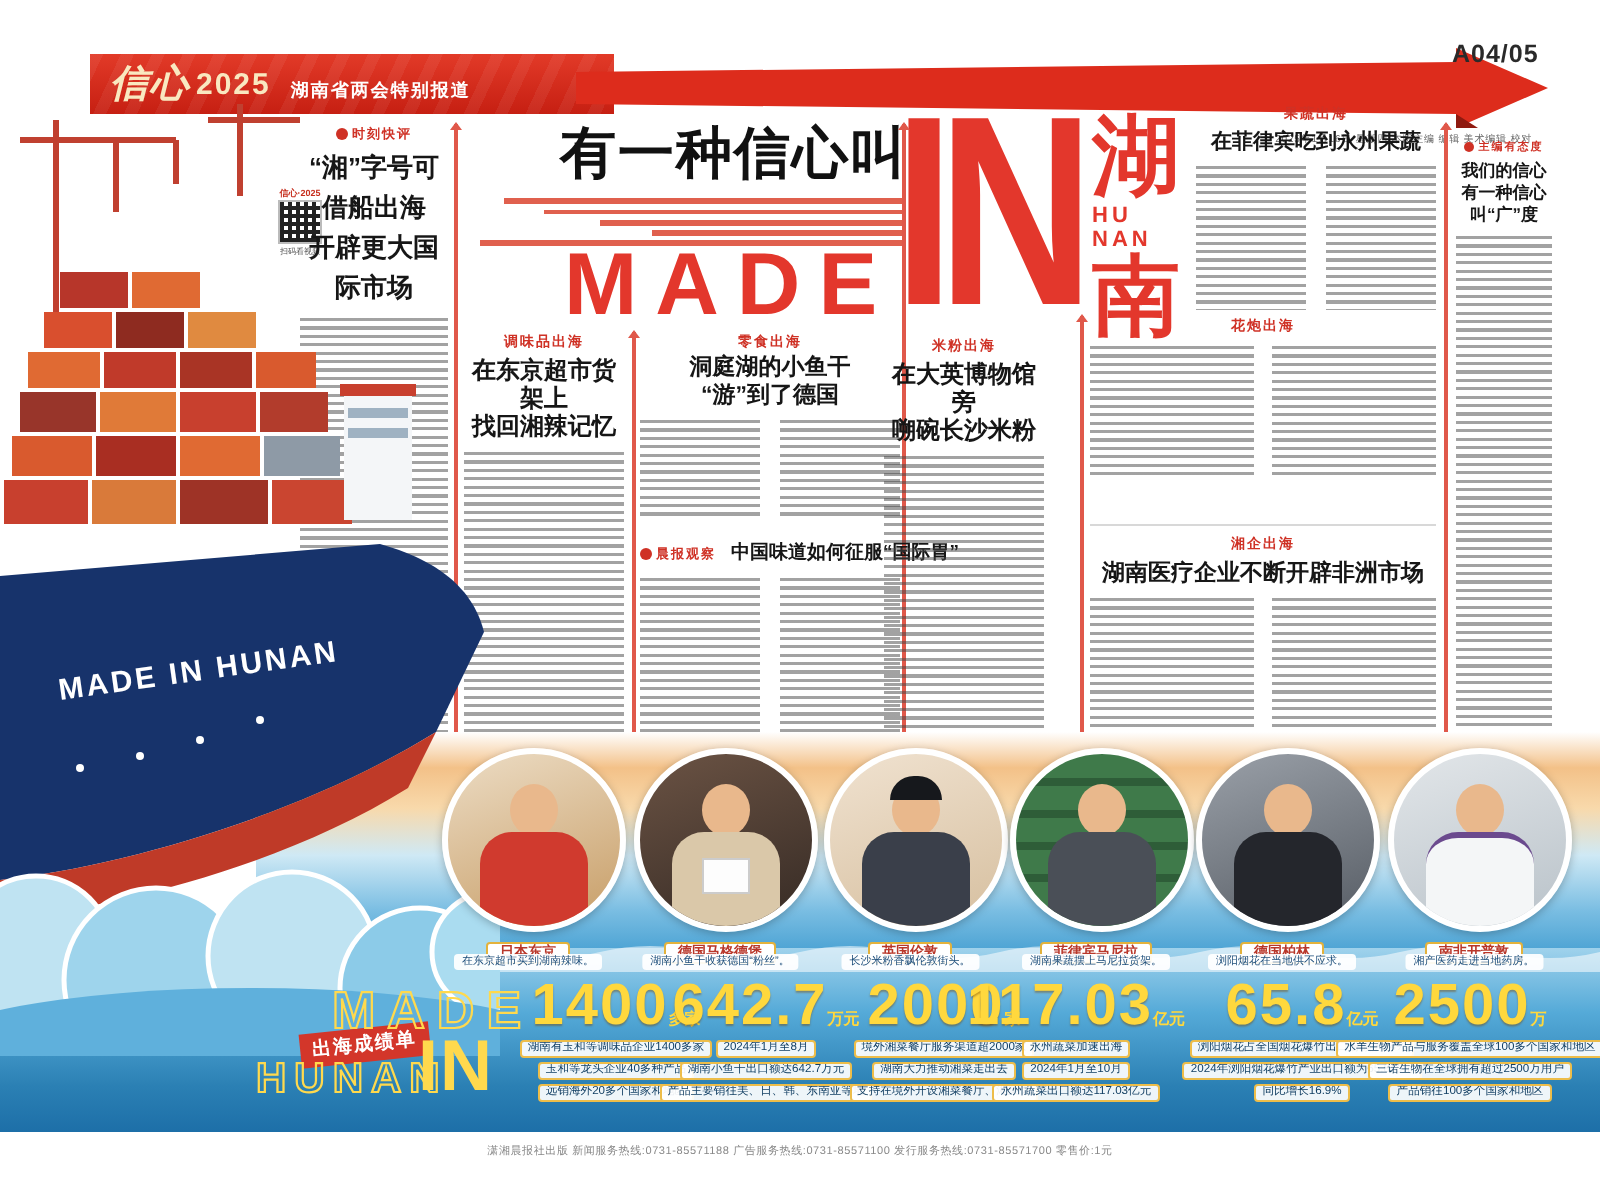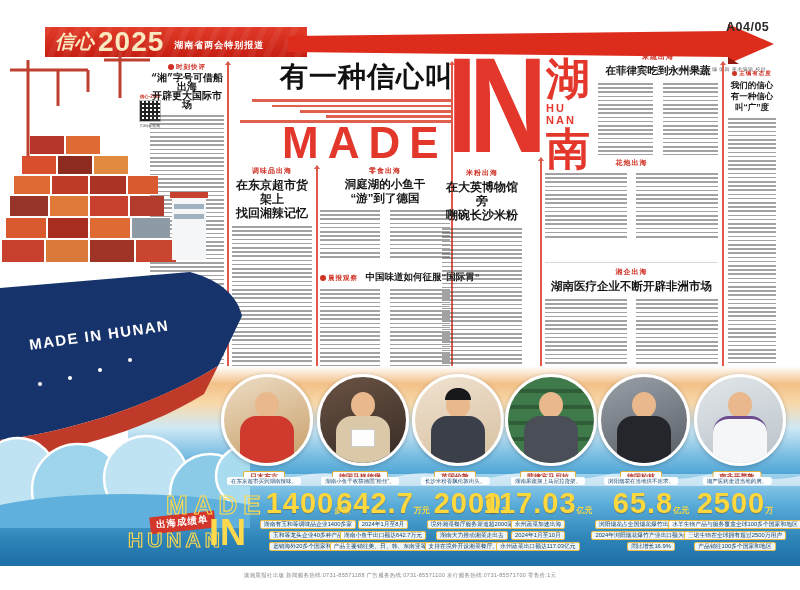--- a/index.html
+++ b/index.html
@@ -5,21 +5,21 @@
   html,body{margin:0;padding:0;background:#ffffff;}
   #canvas{position:relative;width:800px;height:590px;background:#fff;overflow:hidden;
           font-family:"Liberation Sans","DejaVu Sans",sans-serif;}
   .abs{position:absolute;}
 
   
   .banner{left:45px;top:27px;width:262px;height:30px;background:linear-gradient(180deg,#e23a28,#c61f12);
           display:flex;align-items:center;padding:0 10px;box-sizing:border-box;
           background-image:repeating-linear-gradient(115deg,rgba(255,255,255,.06) 0 6px,transparent 6px 14px),linear-gradient(180deg,#e23a28,#c61f12);}
   .banner .brand{font-size:19px;font-weight:bold;font-style:italic;color:#f9e8c0;letter-spacing:1px;}
-  .banner .year{font-size:28px;font-weight:bold;color:#f9e8c0;margin-left:3px;letter-spacing:1px;}
+  .banner .year{font-size:15px;font-weight:bold;color:#f9e8c0;margin-left:3px;letter-spacing:1px;}
   .banner .sub{font-size:9px;color:#ffffff;margin-left:10px;margin-top:6px;font-weight:bold;letter-spacing:1px;}
 
   .pagenum{left:726px;top:20px;font-size:12.5px;font-weight:bold;color:#2a2a2a;letter-spacing:.5px;}
   .credits{right:34px;top:66px;font-size:5px;color:#666;letter-spacing:.4px;}
 
   
   .qrbox{left:136px;top:94px;width:28px;text-align:center;}
   .qrbox .qt{font-size:4.5px;color:#c62f1e;font-weight:bold;}
   .qr{width:20px;height:20px;margin:1px auto;background-color:#fff;border:1px solid #bbb;
       background-image:repeating-linear-gradient(0deg,#222 0 2px,transparent 2px 4px),
@@ -180,21 +180,21 @@
 
   <div class="vrule" style="left:227px;top:62px;height:306px;"></div>
   <div class="vrule" style="left:316px;top:166px;height:202px;"></div>
   <div class="vrule" style="left:451px;top:62px;height:306px;"></div>
   <div class="vrule" style="left:540px;top:158px;height:210px;"></div>
   <div class="vrule" style="left:722px;top:62px;height:306px;"></div>
   <div class="hrule" style="left:545px;top:262px;width:173px;"></div>
 
   <div class="art" style="left:150px;top:63px;width:74px;">
     <div class="lbl" style="font-size:6.5px;"><span class="dot"></span><span>时刻快评</span></div>
-    <div class="ttl" style="font-size:10px;line-height:9px;margin-top:2px;font-family:Liberation Mono, monospace;">
+    <div class="ttl" style="font-size:13px;line-height:20px;margin-top:2px;">
       <div>“湘”字号可借船出海</div>
       <div>开辟更大国际市场</div>
     </div>
     <div class="stripes" style="height:266px;margin-top:5px;"></div>
   </div>
 
   <div class="art" style="left:232px;top:166px;width:80px;">
     <div class="lbl">调味品出海</div>
     <div class="ttl" style="font-size:12px;line-height:14px;margin-top:2px;">
       <div>在东京超市货架上</div>

